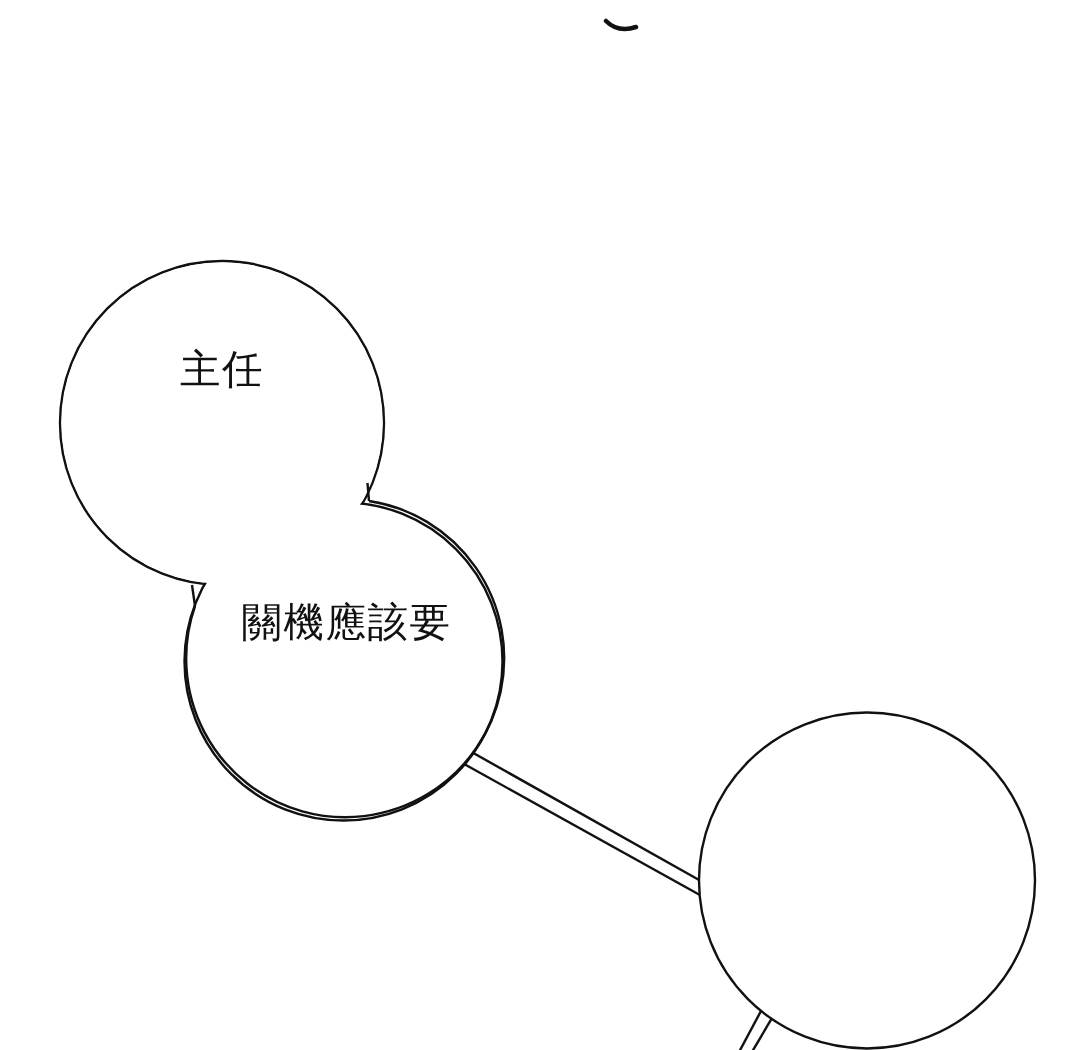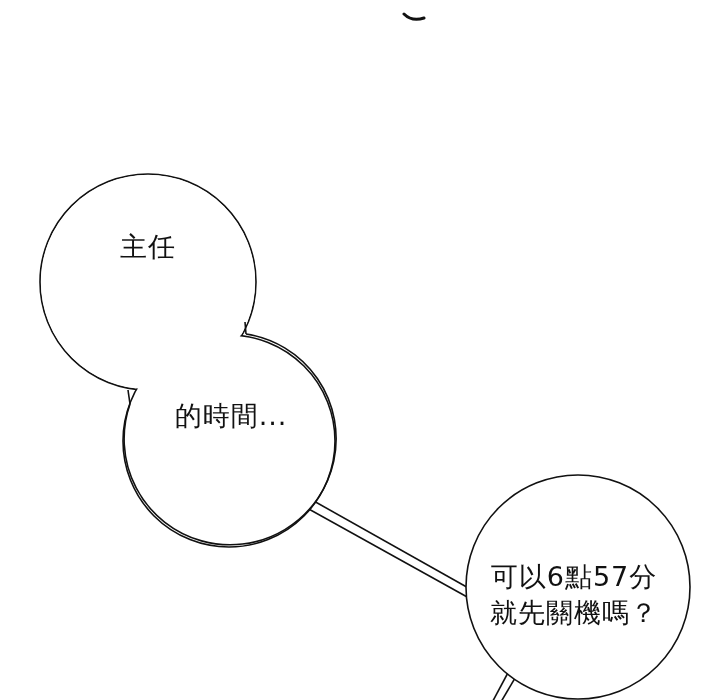--- a/index.html
+++ b/index.html
@@ -73,20 +73,16 @@
     <g>
       <circle cx="578" cy="575" r="112" fill="#fff" stroke="#111" stroke-width="1.6"></circle>
     </g>
   </svg>
 
   <div id="text-1" class="bubble-text">
     <span class="line">主任</span>
   </div>
 
   <div id="text-2" class="bubble-text">
-    <span class="line">的時間...</span>
+    <span class="line">關機應該要</span>
   </div>
 
-  <div id="text-3" class="bubble-text">
-    <span class="line">可以6點57分</span>
-    <span class="line">就先關機嗎？</span>
-  </div>
 </div>
 
 </body></html>

